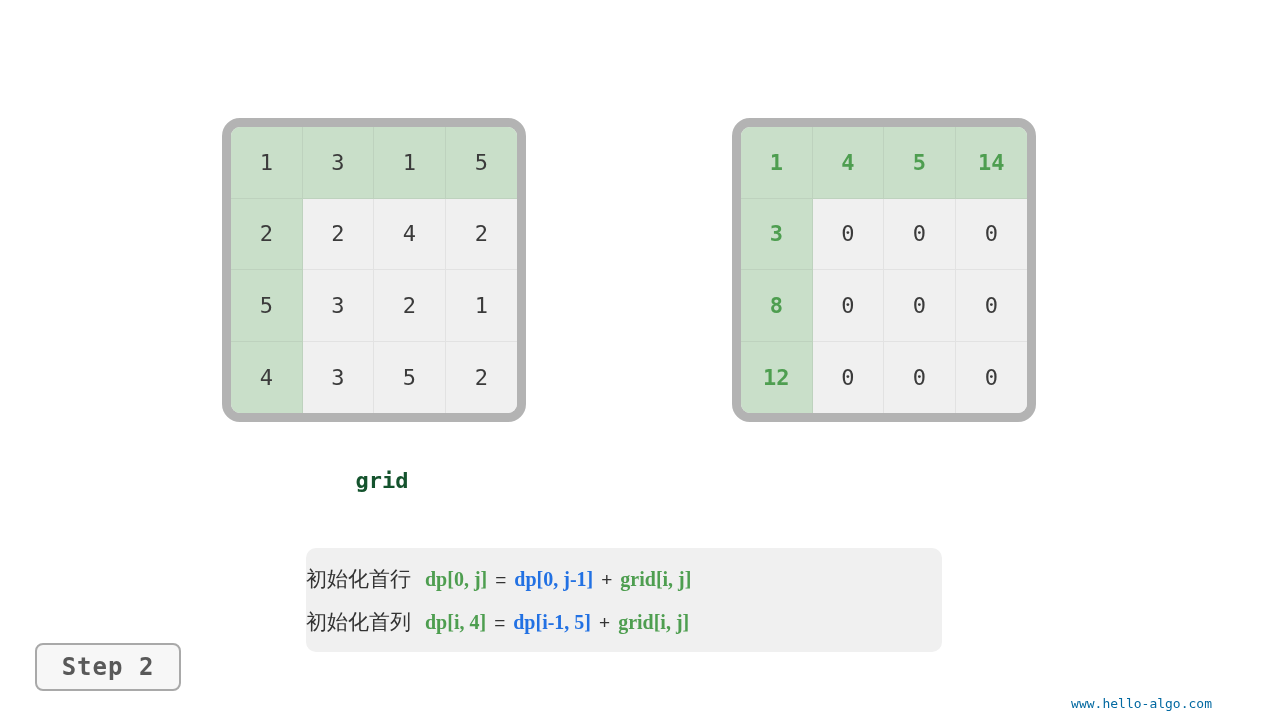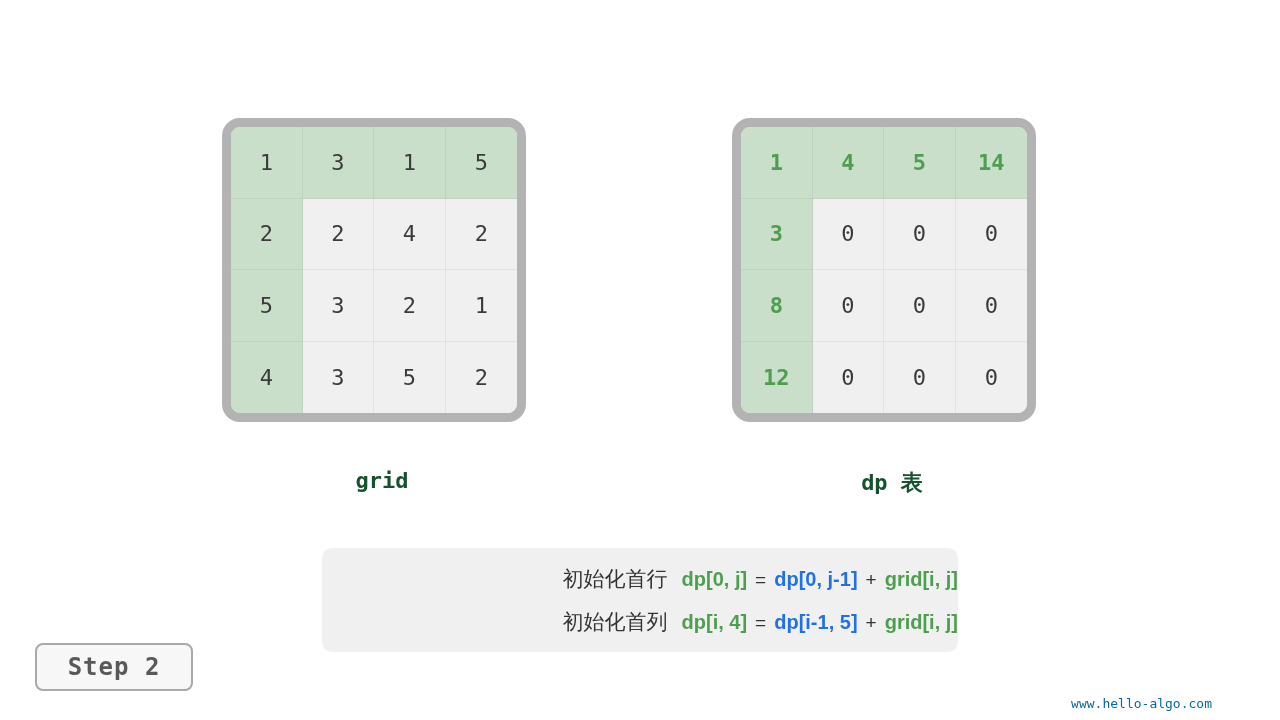--- a/index.html
+++ b/index.html
@@ -60,65 +60,65 @@
     font: bold 22px "DejaVu Sans Mono", monospace;
     color: #14532d;
     top: 468px;
   }
   .caption.left  { left: 222px; }
   .caption.right { left: 732px; }
 
   
   .formula-box {
     position: absolute;
-    left: 322px;
+    left: 306px;
     top: 548px;
     width: 636px;
     height: 104px;
     background: #f0f0f0;
     border-radius: 10px;
     display: flex;
     flex-direction: column;
     justify-content: center;
-    align-items: flex-end;
+    align-items: flex-start;
     gap: 15px;
   }
   .formula-line {
     font-size: 20px;
     white-space: pre;
     color: #333333;
     display: flex;
     align-items: baseline;
   }
   .formula-line .prefix {
     font-family: "Liberation Sans", sans-serif;
     font-size: 21px;
     color: #333333;
     margin-right: 14px;
   }
   .formula-line .code {
-    font-family: Liberation Sans, sans-serif;
+    font-family: Liberation Serif, serif;
     font-weight: bold;
     font-size: 20px;
   }
   .formula-line .green { color: #4e9e50; }
   .formula-line .blue  { color: #2271e3; }
   .formula-line .op {
     font-family: "Liberation Sans", sans-serif;
     color: #333333;
     margin: 0 8px;
     font-size: 19px;
   }
 
   
   .step-badge {
     position: absolute;
     left: 35px;
     top: 643px;
-    width: 158px;
+    width: 146px;
     height: 48px;
     background: #f7f7f7;
     border: 2px solid #a9a9a9;
     border-radius: 8px;
     display: flex;
     align-items: center;
     justify-content: center;
     font: bold 24px "DejaVu Sans Mono", monospace;
     color: #595959;
     letter-spacing: 1px;
@@ -173,21 +173,20 @@
       <div class="cell">8</div>
       <div class="cell">0</div>
       <div class="cell">0</div>
       <div class="cell">0</div>
       <div class="cell">12</div>
       <div class="cell">0</div>
       <div class="cell">0</div>
       <div class="cell">0</div>
     </div>
   </div>
-  <div class="caption right">dp 表</div>
 
   <div class="formula-box">
     <div class="formula-line">
       <span class="prefix">初始化首行</span>
       <span class="code green">dp[0, j]</span>
       <span class="op">=</span>
       <span class="code blue">dp[0, j-1]</span>
       <span class="op">+</span>
       <span class="code green">grid[i, j]</span>
     </div>

